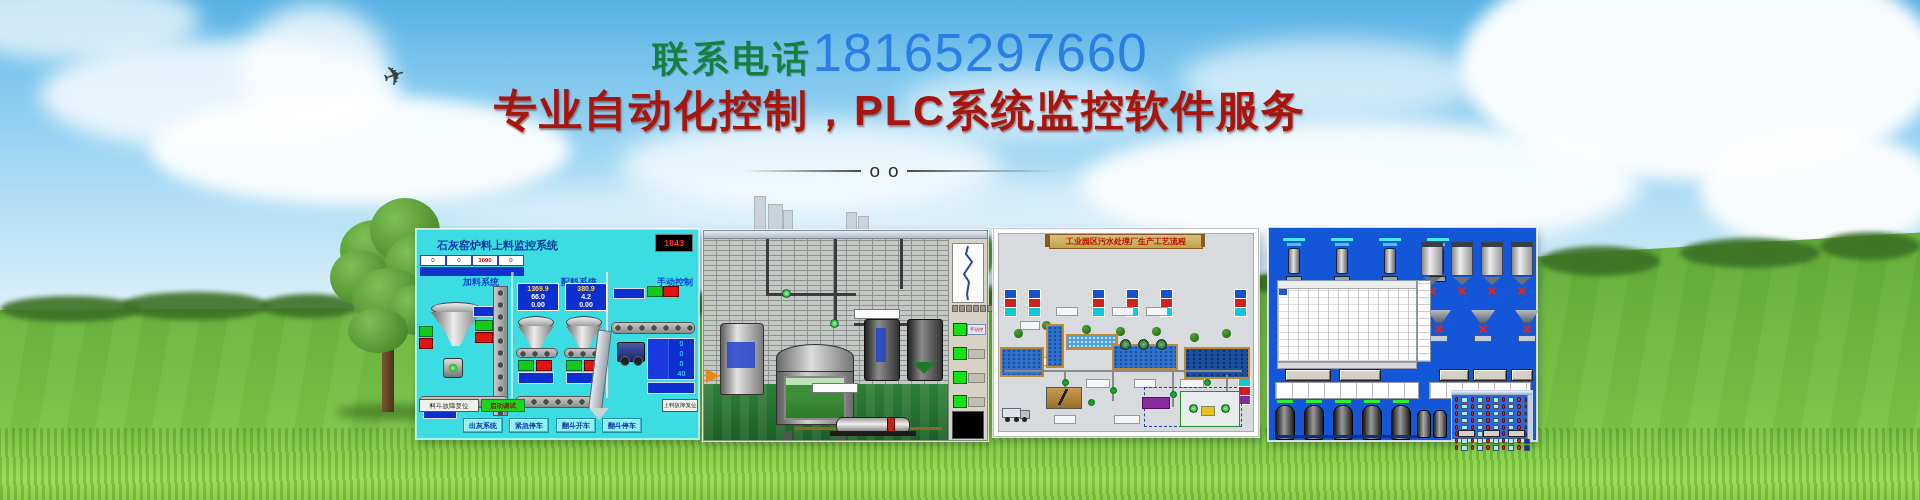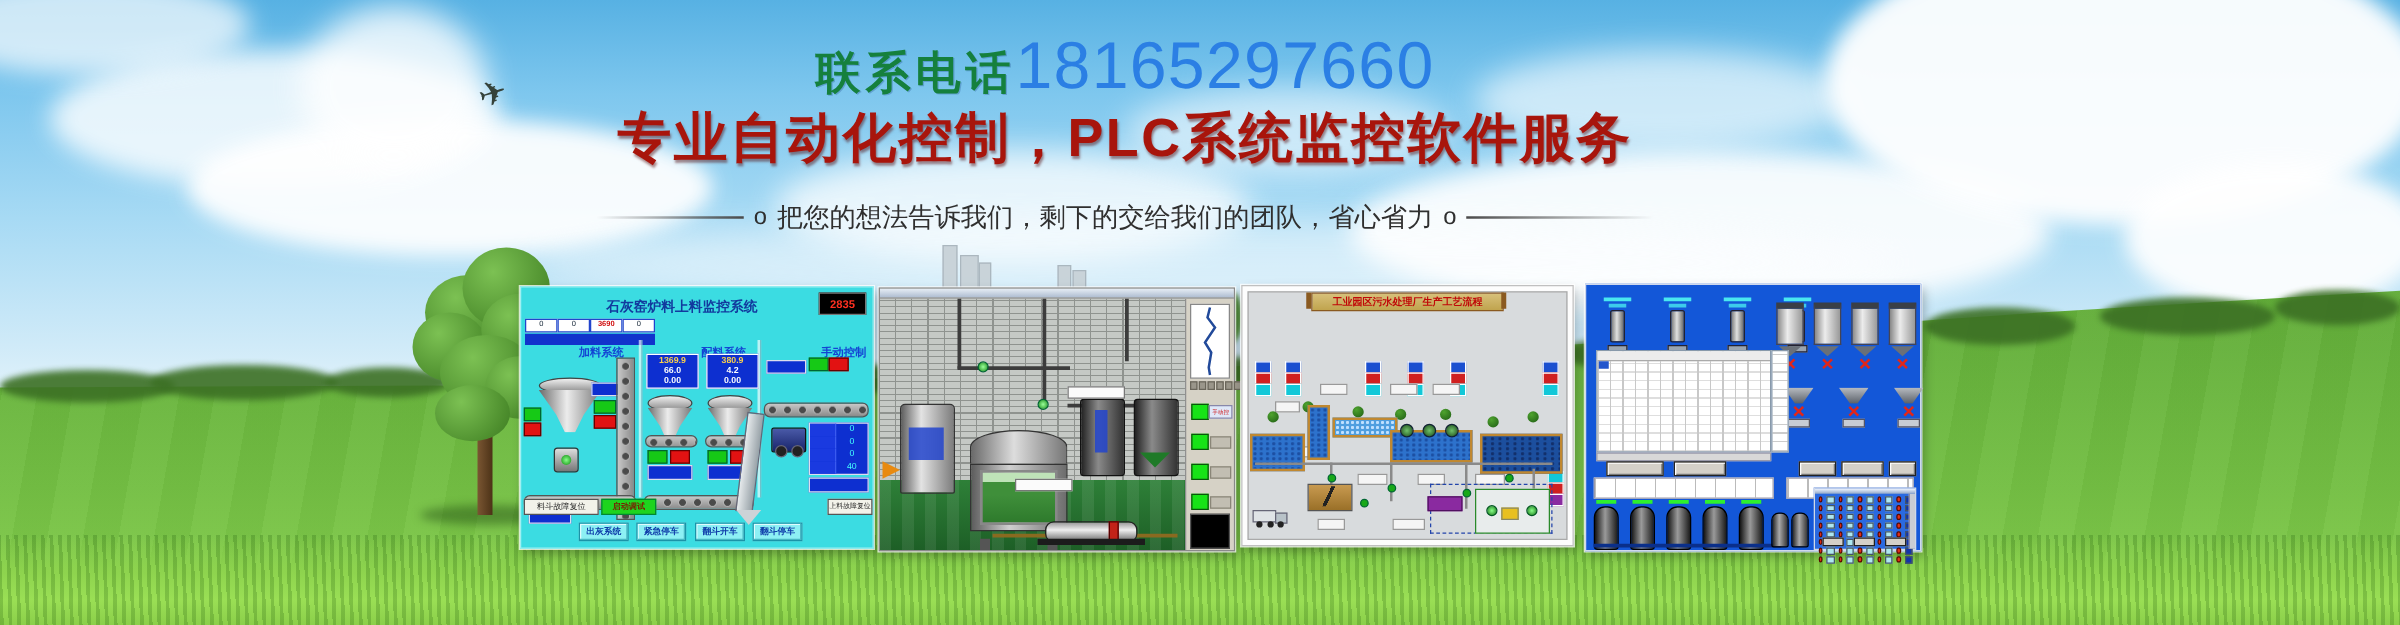--- a/index.html
+++ b/index.html
@@ -40,21 +40,21 @@
   .tag-bullet{font-size:19px;color:#2f2f2f}
 
   
   .panel{position:absolute;z-index:5;box-shadow:0 0 0 1px rgba(255,255,255,.75),2px 4px 8px rgba(0,0,0,.28)}
   .p1{left:416px;top:229px;width:281px;height:208px;background:#3bdce2;border:1px solid #9ff0f2;font-size:7px}
   .p2{left:703px;top:230px;width:283px;height:209px;background:#c5c9c5;border:1px solid #8a8a8a}
   .p3{left:993px;top:228px;width:264px;height:207px;background:#fdfdfd;border:1px solid #c0c0c0}
   .p4{left:1268px;top:227px;width:267px;height:212px;background:#1357d8;border:1px solid #cfd8ec}
 
   
-  .p1 .title{position:absolute;left:20px;right:44px;top:8px;text-align:center;font-size:11px;font-weight:700;color:#123a9e}
+  .p1 .title{position:absolute;left:20px;right:44px;top:8px;font-size:11px;font-weight:700;color:#123a9e}
   .p1 .clock{position:absolute;right:5px;top:4px;width:36px;height:16px;background:#000;border:1px solid #777;
     color:#ff3020;font-size:9px;font-weight:700;text-align:center;line-height:16px}
   .p1 .cells{position:absolute;left:3px;top:25px;display:flex}
   .p1 .cells span{width:24px;height:9px;background:#fff;border:1px solid #2244cc;font-size:6px;line-height:9px;text-align:center;color:#123;}
   .p1 .cells span.red{color:#d01010;font-weight:700}
   .p1 .bluebar{position:absolute;left:3px;top:37px;width:104px;height:9px;background:#1133cc}
   .p1 .sec{position:absolute;top:46px;font-size:9px;font-weight:700;color:#1344d4;width:80px;text-align:right}
   .groove{position:absolute;top:42px;bottom:40px;width:2px;background:rgba(255,255,255,.65);border-right:1px solid rgba(0,120,140,.4)}
   .hop-top{height:11px;border-radius:50%;background:linear-gradient(#f0f0f0,#8a8a8a);border:1px solid #444}
   .hop-body{margin-top:-3px;height:34px;background:linear-gradient(90deg,#6a6a6a,#ececec 45%,#777);
@@ -257,28 +257,27 @@
 
   <div class="bottom-grass"></div>
 
   <div class="phone">
     <span class="cn">联系电话</span><span class="num">18165297660</span>
   </div>
   <div class="headline-red">专业自动化控制，PLC系统监控软件服务</div>
   <div class="tagline">
     <span class="tag-line-l"></span>
     <span class="tag-bullet">o</span>
-    <span>把您的想法告诉我们，剩下的交给我们的团队，省心省力</span>
     <span class="tag-bullet">o</span>
     <span class="tag-line-r"></span>
   </div>
 
   <div class="panel p1">
     <div class="title">石灰窑炉料上料监控系统</div>
-    <div class="clock">2835</div>
+    <div class="clock">1843</div>
     <div class="cells">
       <span>0</span>
       <span>0</span>
       <span class="red">3690</span>
       <span>0</span>
     </div>
     <div class="bluebar"></div>
     <div class="sec" style="left:2px">加料系统</div>
     <div class="sec" style="left:100px">配料系统</div>
     <div class="sec" style="left:196px">手动控制</div>

